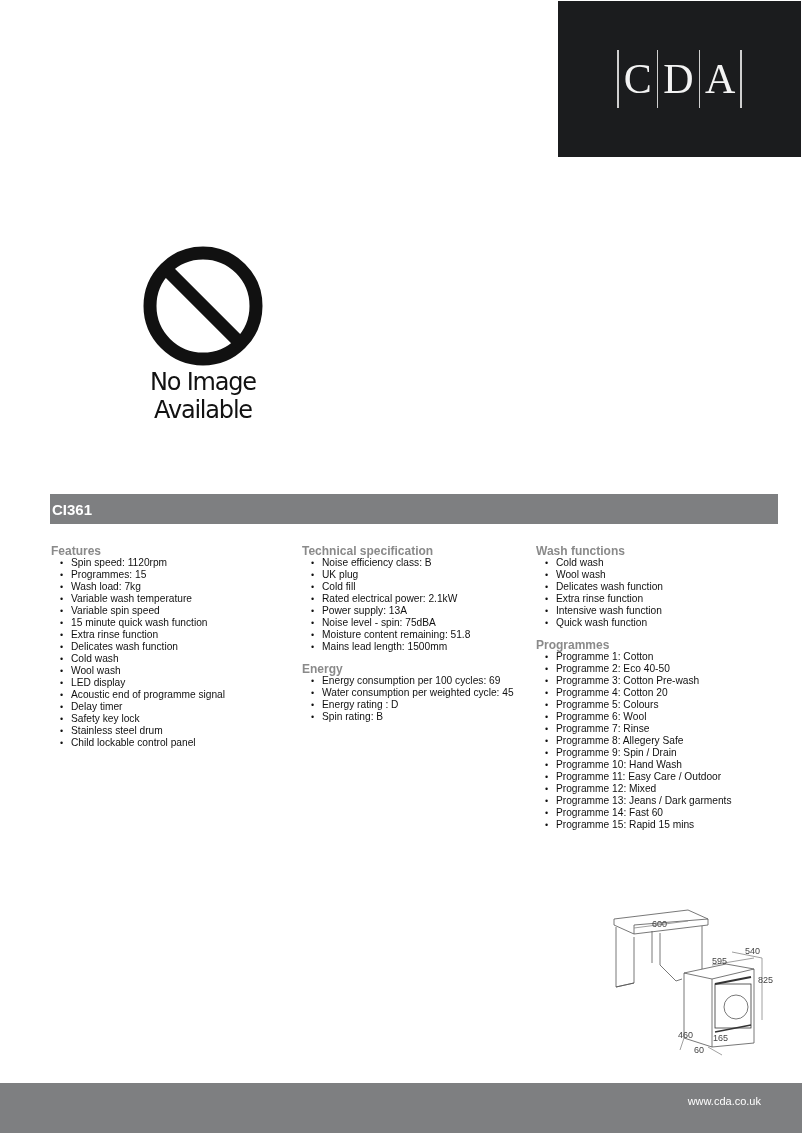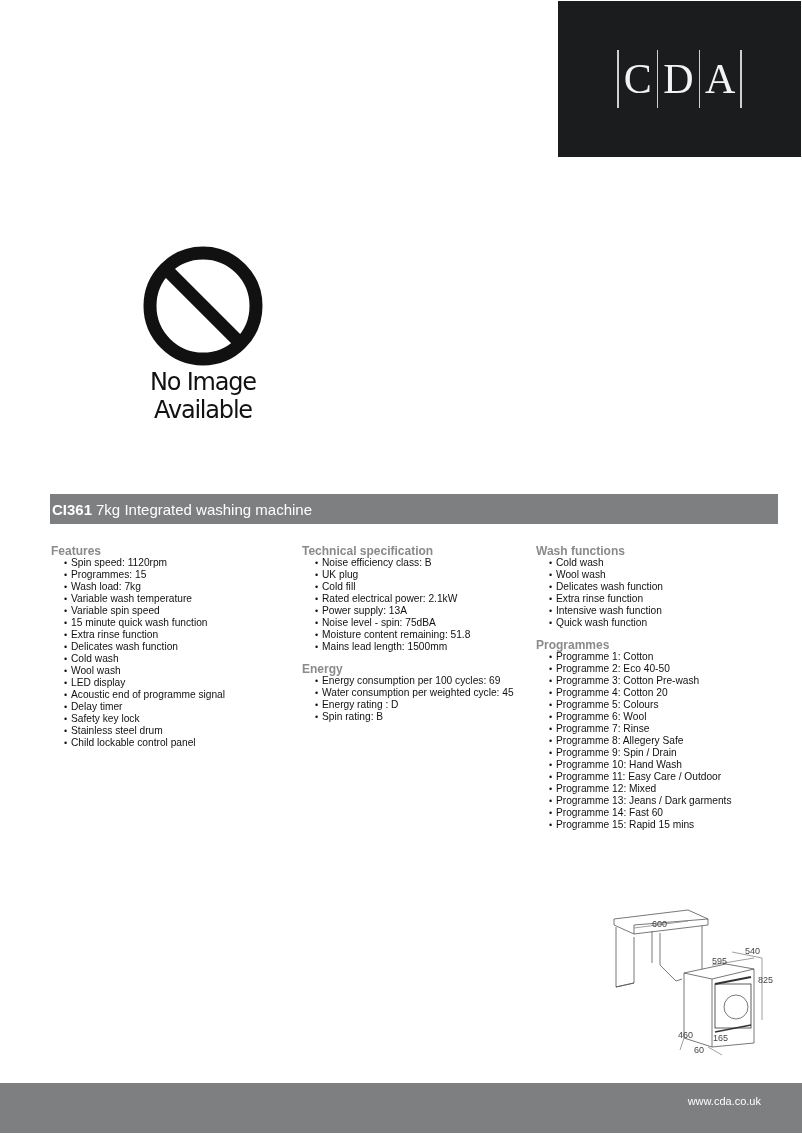--- a/index.html
+++ b/index.html
@@ -36,21 +36,21 @@
     padding-left: 2px; font-size: 15px;
   }
   .title-bar .code { font-weight: bold; margin-right: 4px; }
 
   .col { position: absolute; top: 545px; width: 240px; font-size: 10.2px; }
   .col.c1 { left: 51px; }
   .col.c2 { left: 302px; }
   .col.c3 { left: 536px; }
   .sec-head { color: #8a8a8a; font-weight: bold; font-size: 12px; line-height: 12px; }
   ul.items { list-style: none; margin-left: 9px; }
-  ul.items li { line-height: 12px; display: flex; text-align: center; }
+  ul.items li { line-height: 12px; display: flex; }
   ul.items li::before {
     content: "\2022"; width: 11px; flex: 0 0 11px; color: #111; font-size: 9px;
   }
   .gap { height: 10px; }
 
   .diagram { position: absolute; left: 612px; top: 905px; width: 178px; height: 152px; }
 
   .footer {
     position: absolute; left: 0; top: 1083px; width: 802px; height: 50px;
     background: #7e7f81; color: #fff;
@@ -78,21 +78,20 @@
   <svg width="124" height="124" viewBox="0 0 124 124">
     <circle cx="62" cy="62" r="53" fill="none" stroke="#111" stroke-width="13"></circle>
     <line x1="25" y1="25" x2="99" y2="99" stroke="#111" stroke-width="13"></line>
   </svg>
   <div class="txt">No Image</div>
   <div class="txt">Available</div>
 </div>
 
 <div class="title-bar">
   <span class="code">CI361</span>
-  <span>7kg Integrated washing machine</span>
 </div>
 
 <div class="col c1">
   <div class="sec-head">Features</div>
   <ul class="items">
     <li>Spin speed: 1120rpm</li>
     <li>Programmes: 15</li>
     <li>Wash load: 7kg</li>
     <li>Variable wash temperature</li>
     <li>Variable spin speed</li>

